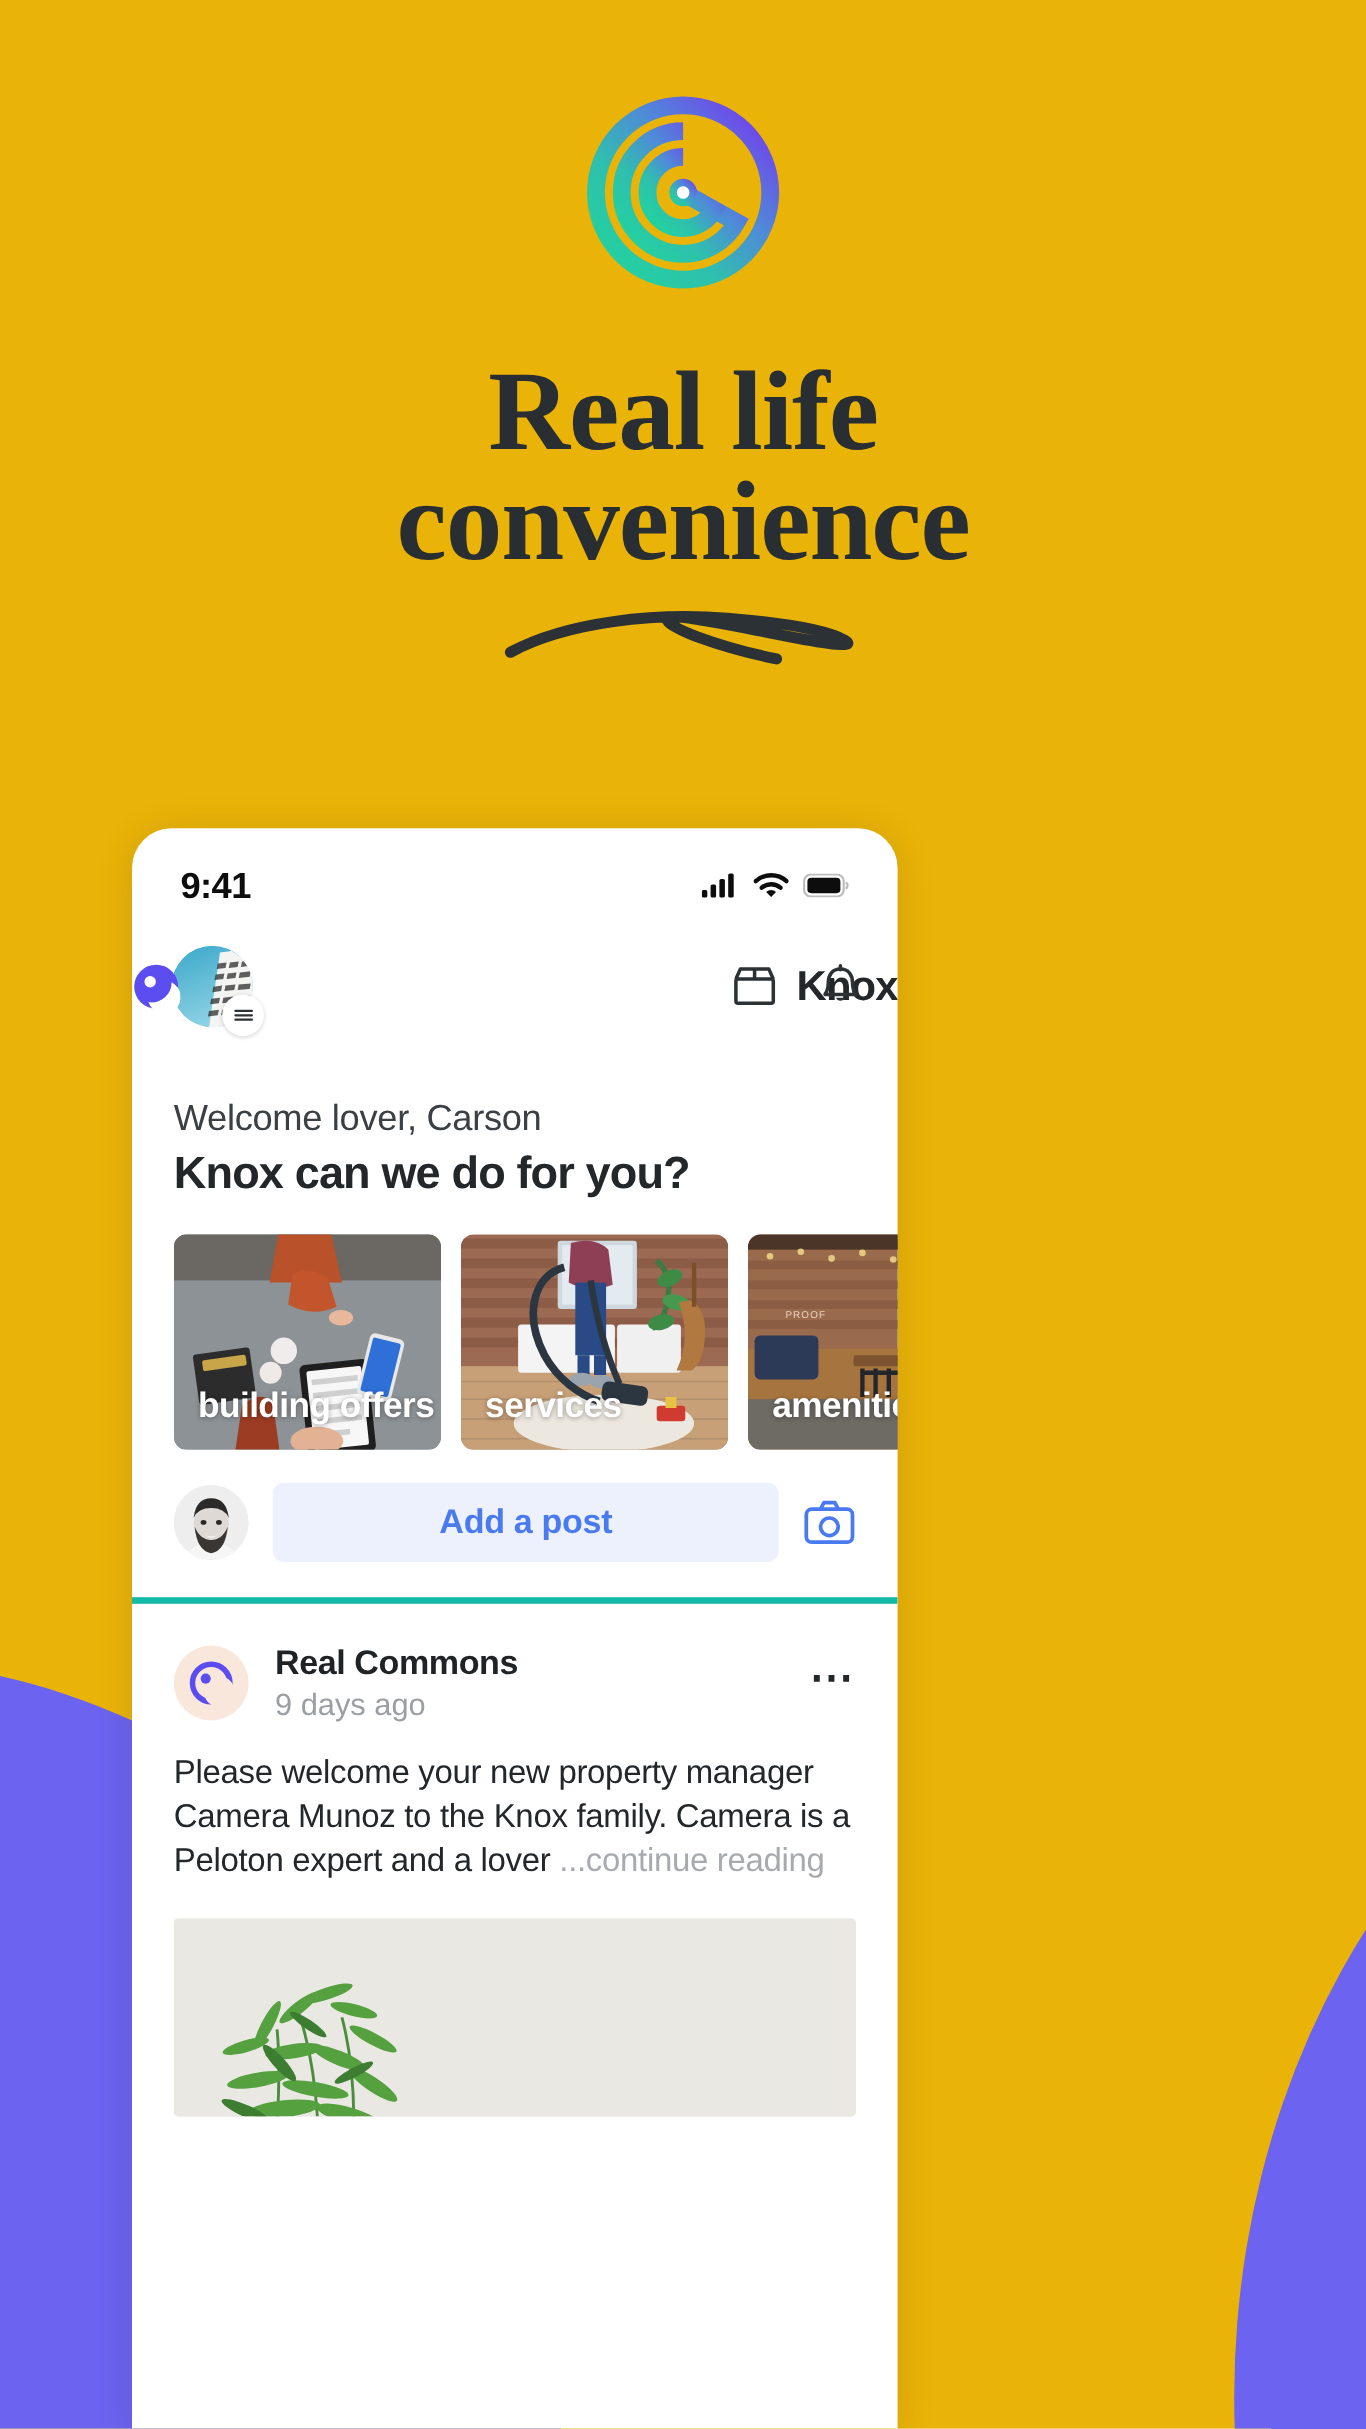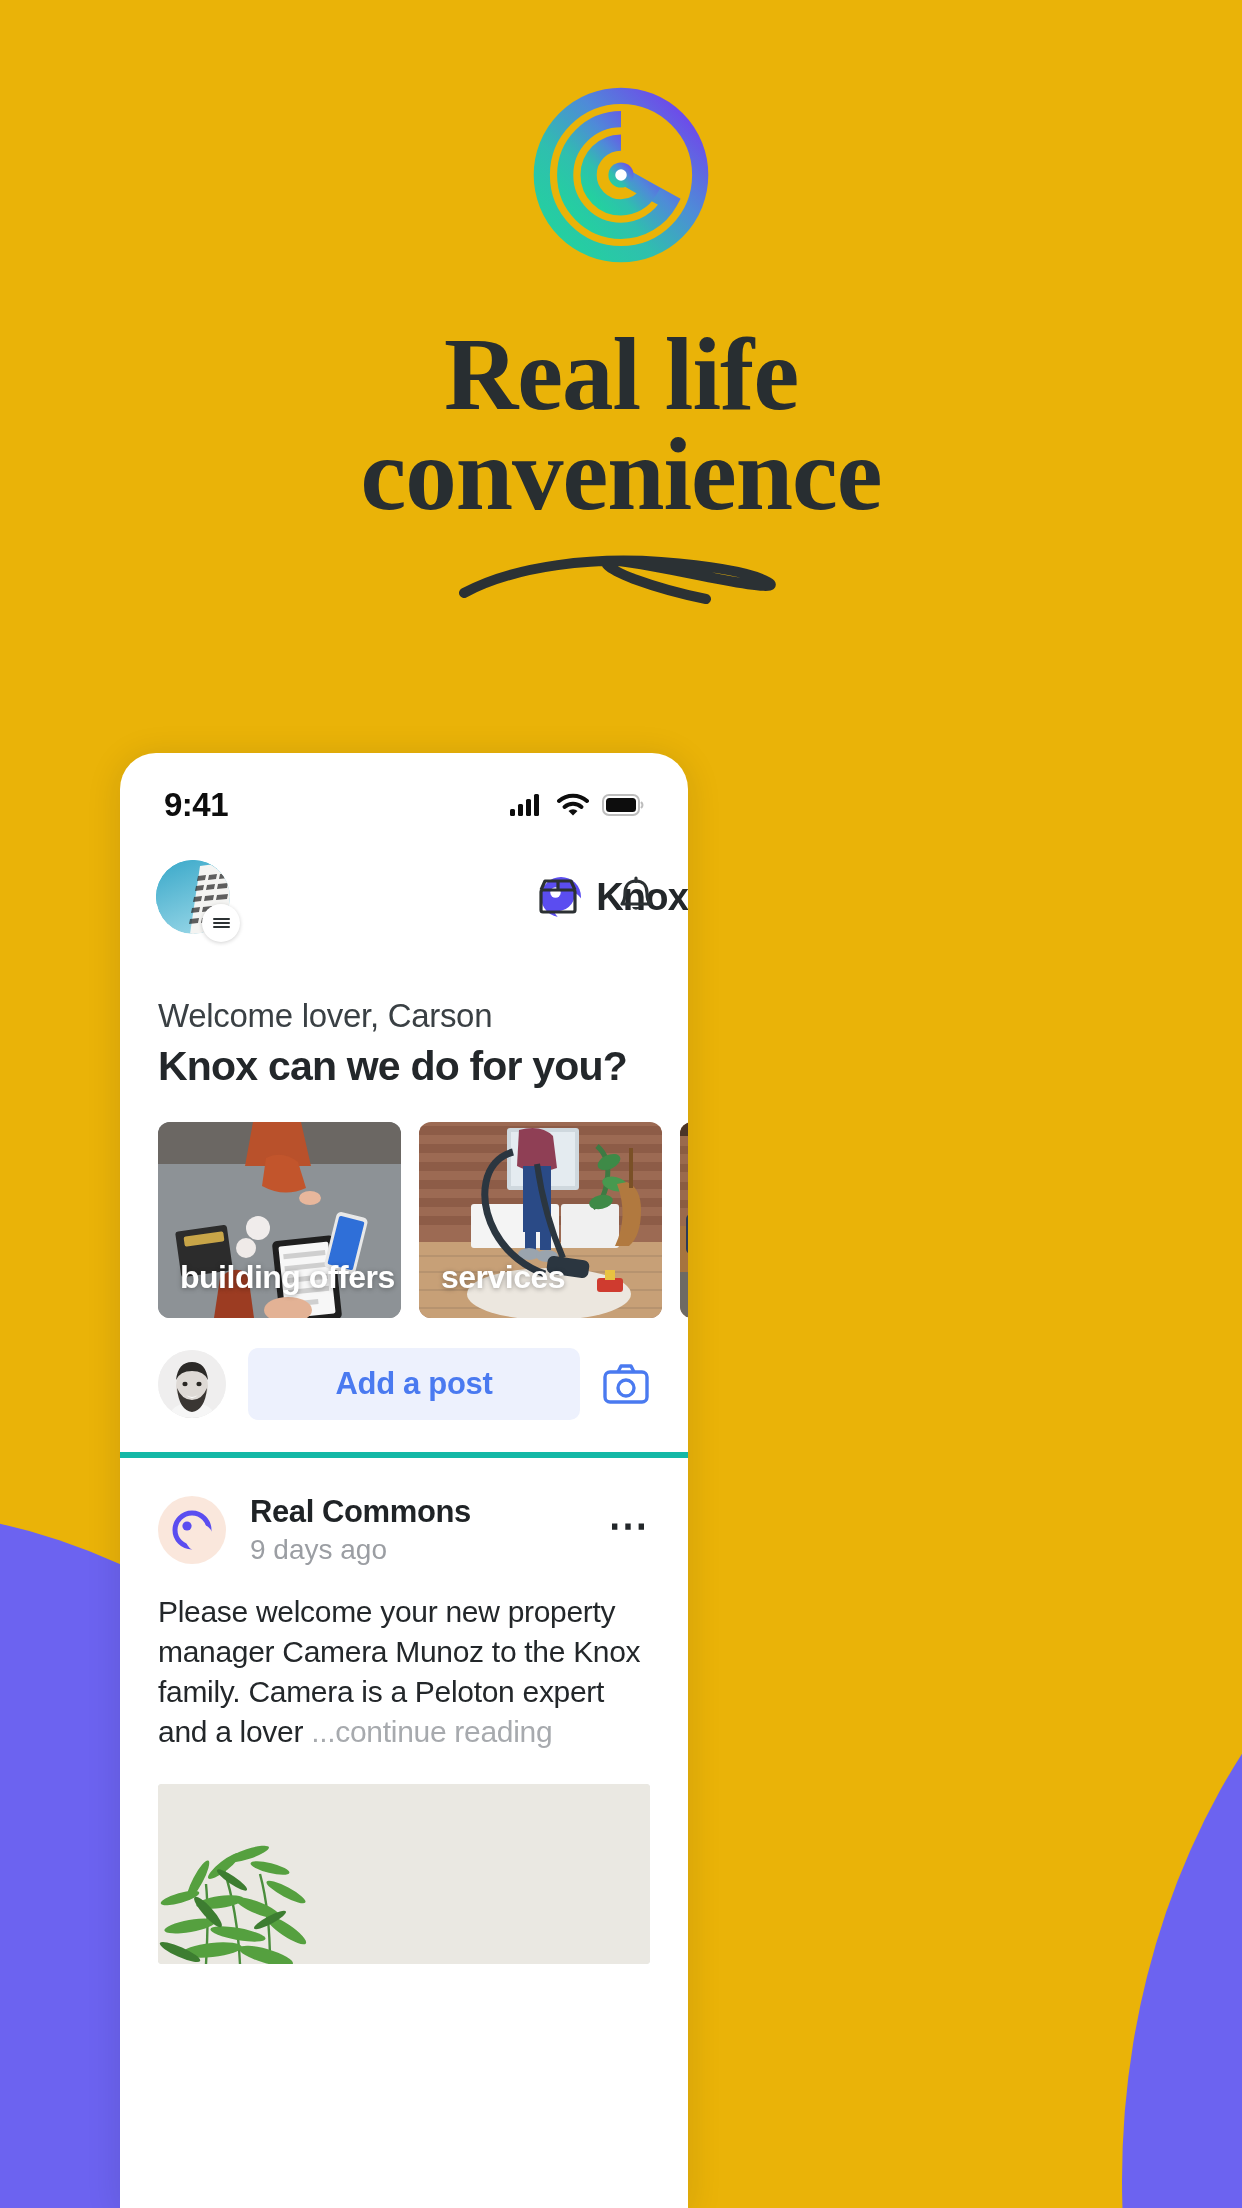--- a/index.html
+++ b/index.html
@@ -48,21 +48,21 @@
   }
   .squiggle {
     margin:10px auto 0;
     width:330px; height:70px;
   }
 
   
   .phone {
     position:absolute;
     left:120px; top:753px;
-    width:568px; height:1455px;
+    width:696px; height:1455px;
     background:#ffffff;
     border-radius:36px 36px 0 0;
     box-shadow:0 4px 34px rgba(20,20,40,0.13);
     overflow:hidden;
     z-index:5;
   }
 
   
   .statusbar {
     height:86px;
@@ -98,21 +98,21 @@
     background:#ffffff;
     box-shadow:0 1px 4px rgba(0,0,0,0.18);
     display:flex; align-items:center; justify-content:center;
   }
   .badge-menu span {
     display:block; width:17px; height:2.4px; background:#2c3133;
     margin:1.6px 0; border-radius:1px;
   }
   .brand {
     position:absolute; left:0; right:0;
-    display:flex; align-items:center; justify-content:flex-end;
+    display:flex; align-items:center; justify-content:space-between;
     gap:13px; pointer-events:none;
   }
   .brand-mark { width:44px; height:44px; flex:0 0 auto; }
   .brand-name {
     font-size:38px; font-weight:bold; color:#23272a; letter-spacing:-0.8px;
   }
   .appbar-actions {
     margin-left:auto; display:flex; align-items:center; gap:34px;
     z-index:3;
   }

